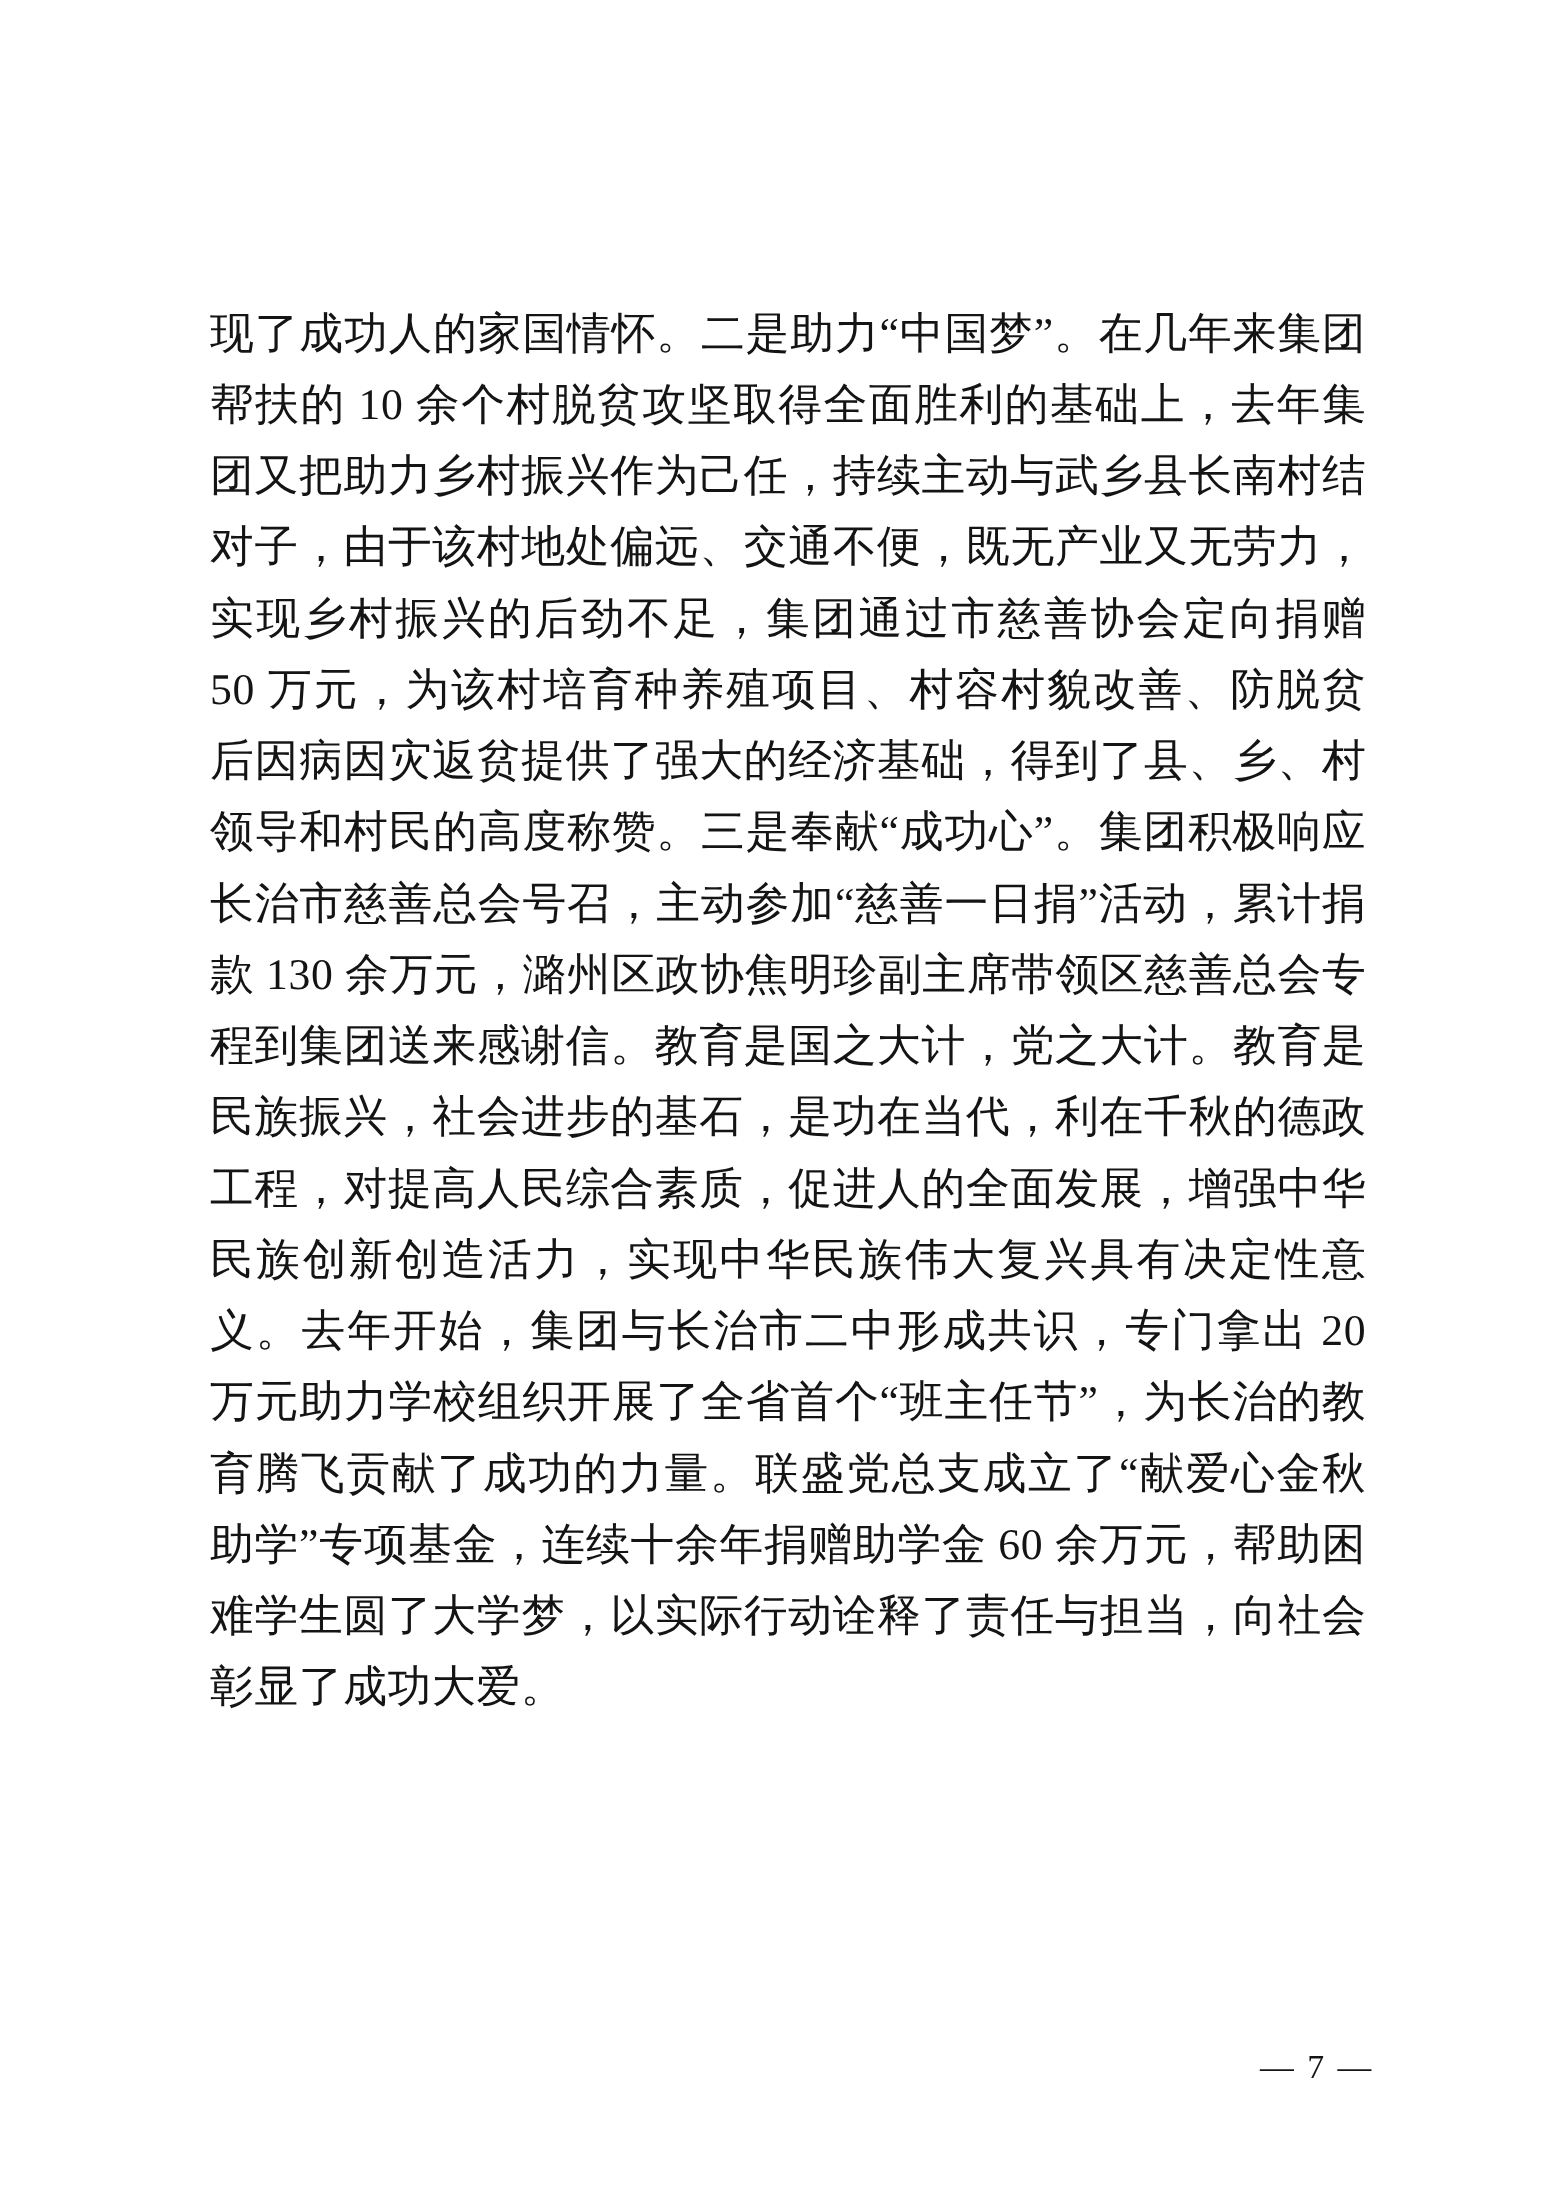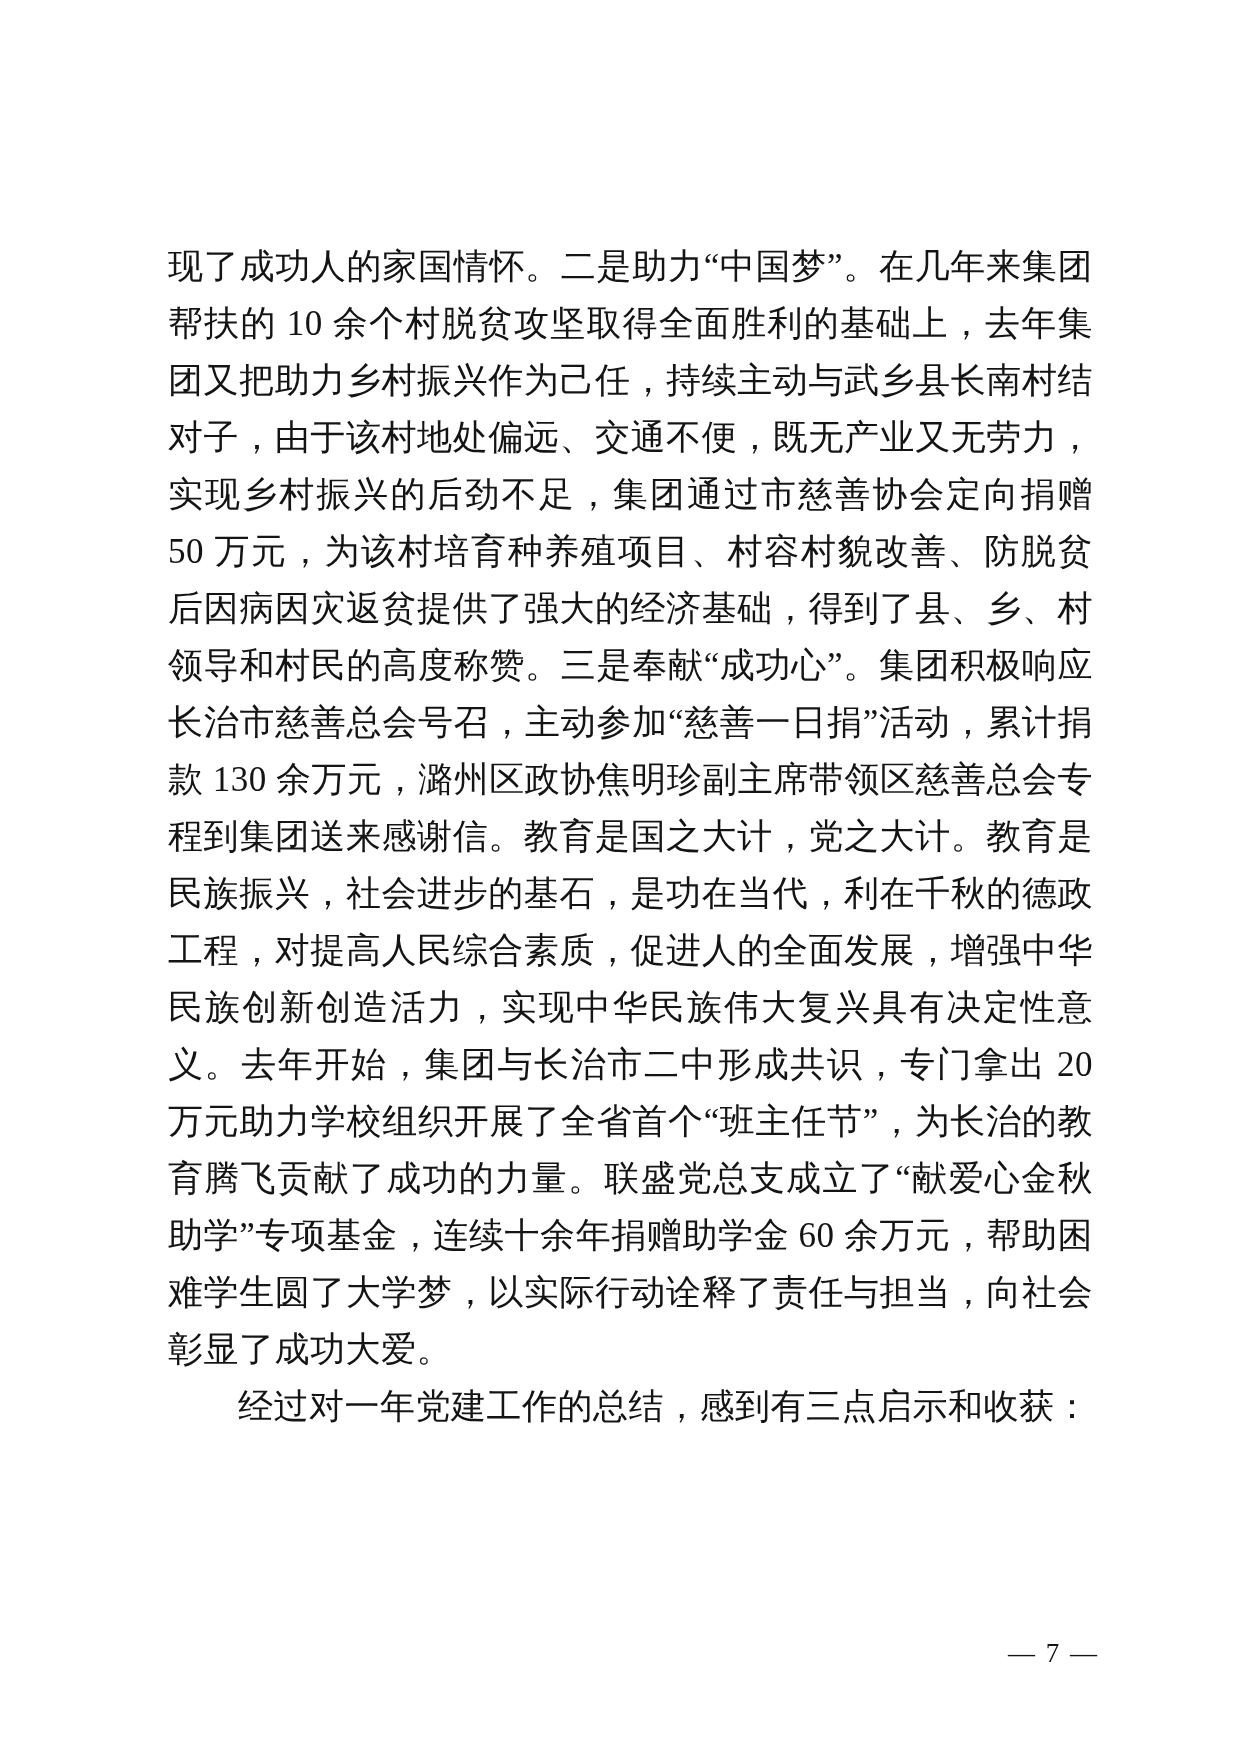--- a/index.html
+++ b/index.html
@@ -48,16 +48,15 @@
     color: #141414;
     white-space: nowrap;
   }
 </style>
 </head>
 <body>
 
 <div class="page">
   <div class="body-text">
     <p class="para">现了成功人的家国情怀。二是助力“中国梦”。在几年来集团帮扶的 10 余个村脱贫攻坚取得全面胜利的基础上，去年集团又把助力乡村振兴作为己任，持续主动与武乡县长南村结对子，由于该村地处偏远、交通不便，既无产业又无劳力，实现乡村振兴的后劲不足，集团通过市慈善协会定向捐赠 50 万元，为该村培育种养殖项目、村容村貌改善、防脱贫后因病因灾返贫提供了强大的经济基础，得到了县、乡、村领导和村民的高度称赞。三是奉献“成功心”。集团积极响应长治市慈善总会号召，主动参加“慈善一日捐”活动，累计捐款 130 余万元，潞州区政协焦明珍副主席带领区慈善总会专程到集团送来感谢信。教育是国之大计，党之大计。教育是民族振兴，社会进步的基石，是功在当代，利在千秋的德政工程，对提高人民综合素质，促进人的全面发展，增强中华民族创新创造活力，实现中华民族伟大复兴具有决定性意义。去年开始，集团与长治市二中形成共识，专门拿出 20 万元助力学校组织开展了全省首个“班主任节”，为长治的教育腾飞贡献了成功的力量。联盛党总支成立了“献爱心金秋助学”专项基金，连续十余年捐赠助学金 60 余万元，帮助困难学生圆了大学梦，以实际行动诠释了责任与担当，向社会彰显了成功大爱。</p>
-    <p class="para indent">经过对一年党建工作的总结，感到有三点启示和收获：</p>
   </div>
   <div class="page-number">— 7 —</div>
 </div>
 
 </body></html>

